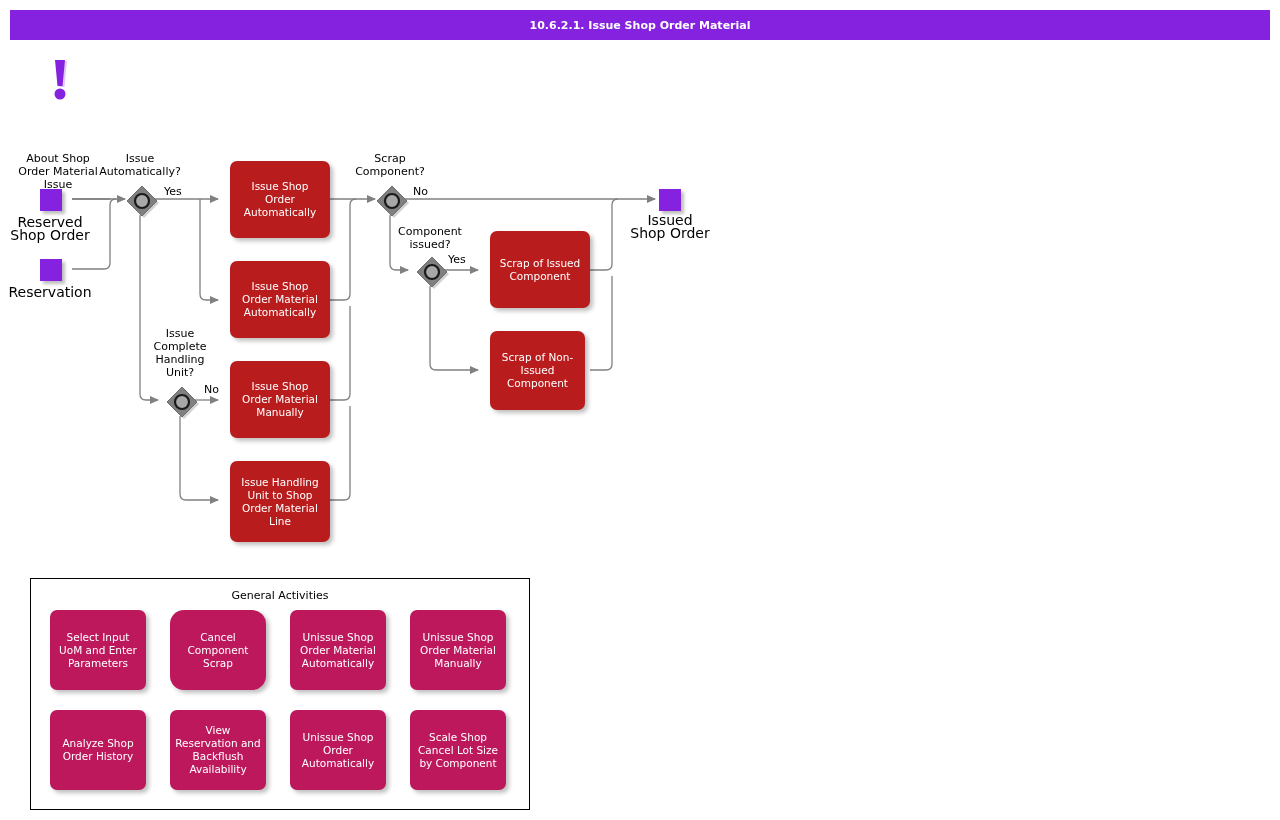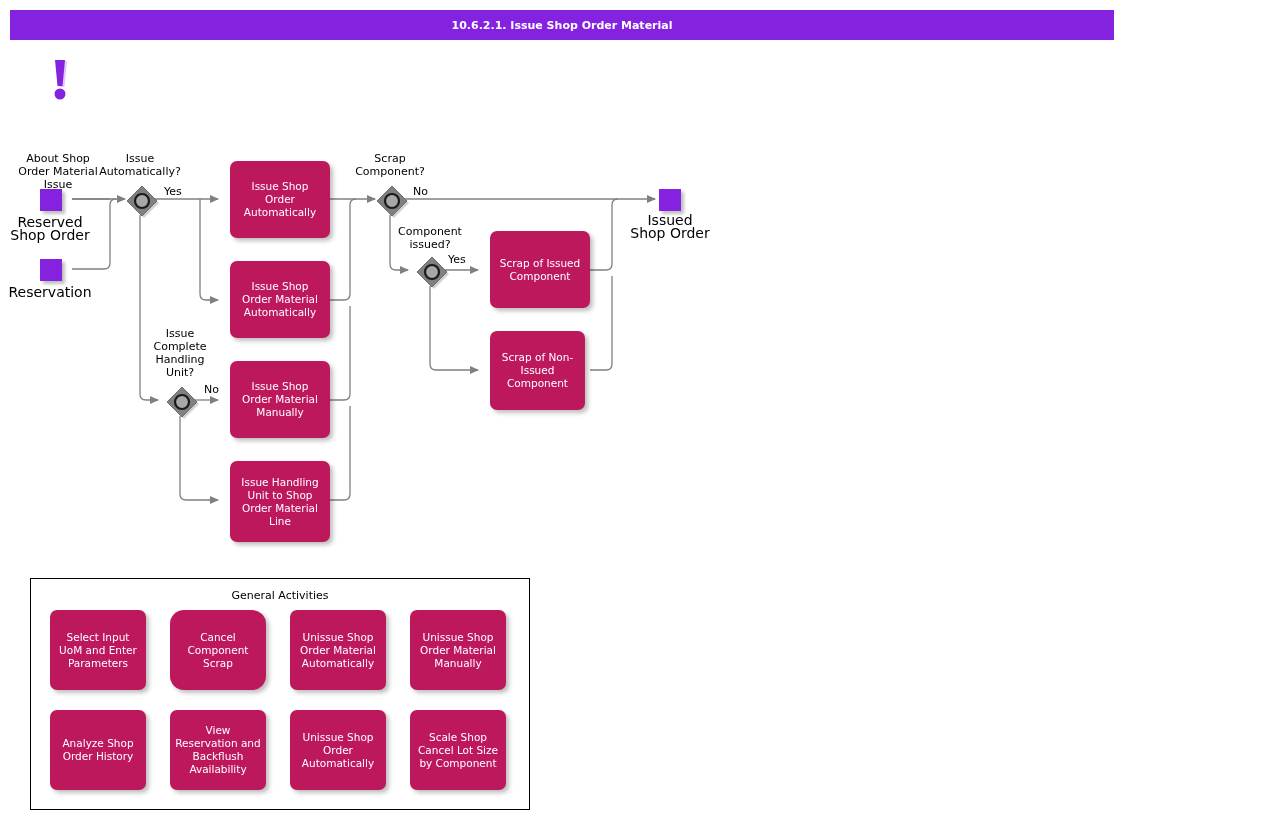--- a/index.html
+++ b/index.html
@@ -17,21 +17,21 @@
   #canvas {
     position: absolute;
     left: 0; top: 0;
     width: 1280px;
     height: 820px;
   }
   .titlebar {
     position: absolute;
     left: 10px;
     top: 10px;
-    width: 1104px;
+    width: 1260px;
     height: 30px;
     background: #8522e0;
     display: flex;
     align-items: center;
     justify-content: center;
   }
   .titlebar-text {
     color: #ffffff;
     font-size: 11px;
     font-weight: bold;
@@ -53,21 +53,21 @@
     font-size: 14px;
     color: #000000;
     line-height: 13px;
     font-family: "DejaVu Sans", sans-serif;
     white-space: pre-line;
   }
 
   
   .proc {
     position: absolute;
-    background: #be185d;
+    background: #b91c1c;
     border-radius: 7px;
     box-shadow: 3px 3px 4px rgba(0,0,0,0.25);
     display: flex;
     align-items: center;
     justify-content: center;
     text-align: center;
     color: #ffffff;
     font-size: 10.5px;
     line-height: 13px;
     font-family: "DejaVu Sans", sans-serif;

